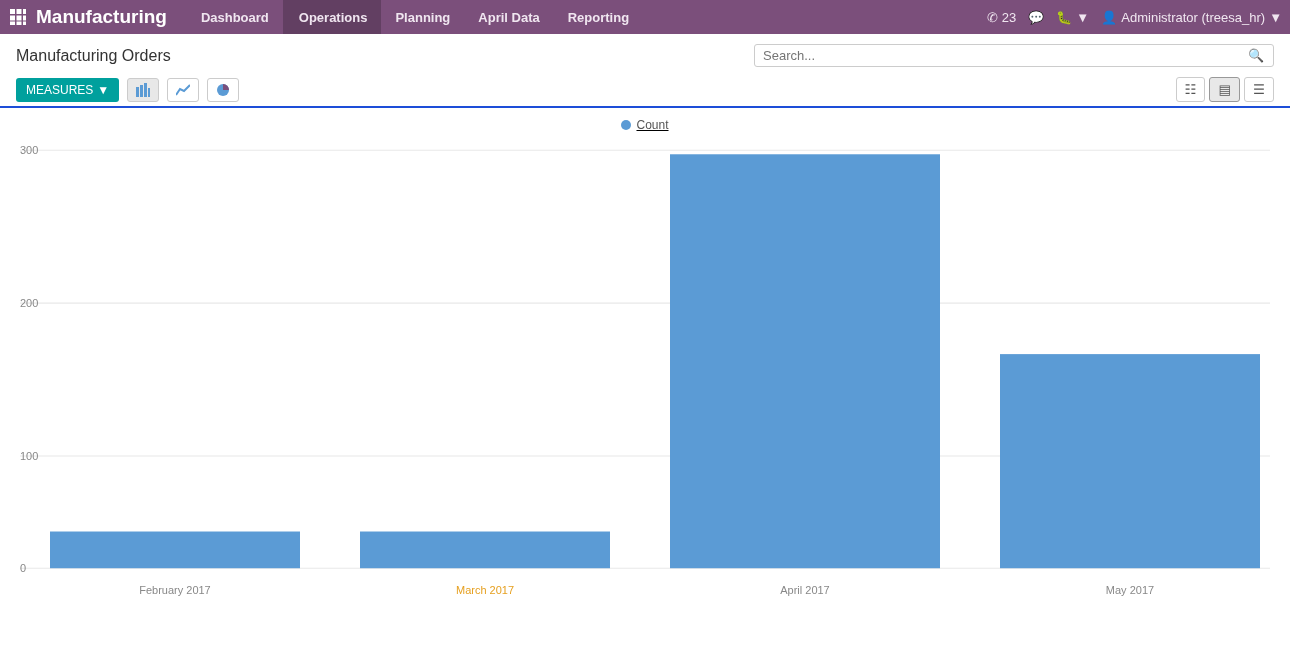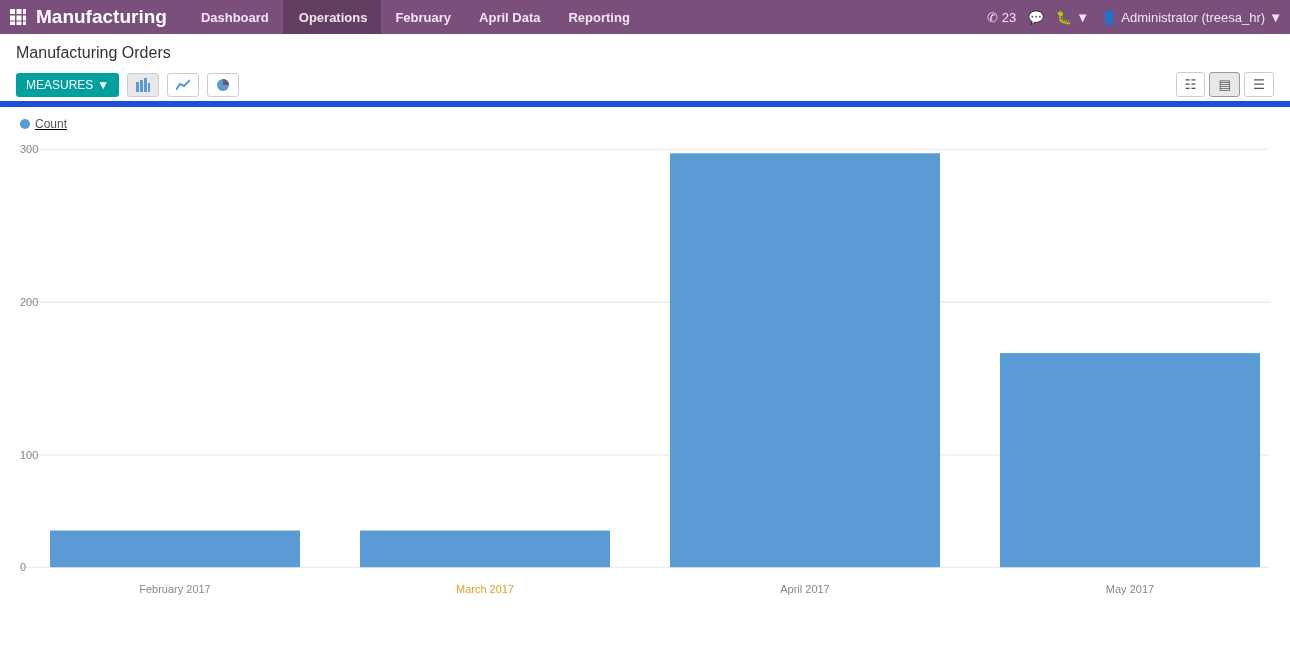--- a/index.html
+++ b/index.html
@@ -53,21 +53,21 @@
     }
     .search-input {
       border: none; outline: none; flex: 1; font-size: 13px; color: #555;
     }
     .search-icon { color: #888; cursor: pointer; }
 
     
     .toolbar {
       padding: 4px 16px 4px 16px;
       display: flex; align-items: center; justify-content: space-between;
-      border-bottom: 6px solid #1d4ed8;
+      border-bottom: 2px solid #1d4ed8;
     }
     .toolbar-left { display: flex; align-items: center; gap: 8px; }
     .btn-measures {
       background: #00a09d; color: #fff; border: none; padding: 5px 10px;
       border-radius: 3px; cursor: pointer; font-size: 12px;
       display: flex; align-items: center; gap: 4px;
     }
     .chart-type-btn {
       background: none; border: 1px solid #ccc; padding: 4px 8px;
       border-radius: 3px; cursor: pointer; color: #555;
@@ -82,21 +82,21 @@
     .view-btn.active { background: #e8e8e8; border-color: #999; }
 
     
     .chart-area {
       position: relative;
       padding: 10px 20px 30px 20px;
       height: calc(653px - 34px - 42px - 38px);
       overflow: hidden;
     }
     .chart-legend {
-      display: flex; justify-content: flex-start;
+      display: flex; justify-content: center;
       margin-bottom: 8px; gap: 16px; text-decoration: underline;
     }
     .legend-item {
       display: flex; align-items: center; gap: 5px; font-size: 12px; color: #555;
     }
     .legend-dot {
       width: 10px; height: 10px; border-radius: 50%; background: #5b9bd5;
     }
     .chart-container {
       position: relative;
@@ -137,41 +137,45 @@
       <rect x="13" y="6.5" width="3" height="5" fill="white"></rect>
       <rect x="0" y="12.5" width="5" height="3.5" fill="white"></rect>
       <rect x="6.5" y="12.5" width="5" height="3.5" fill="white"></rect>
       <rect x="13" y="12.5" width="3" height="3.5" fill="white"></rect>
     </svg>
   </div>
   <span class="topbar-title">Manufacturing</span>
   <nav class="topbar-nav">
     <div class="topbar-nav-item">Dashboard</div>
     <div class="topbar-nav-item active">Operations</div>
-    <div class="topbar-nav-item">February</div>
+    <div class="topbar-nav-item">Planning</div>
     <div class="topbar-nav-item">April Data</div>
     <div class="topbar-nav-item">Reporting</div>
   </nav>
   <div class="topbar-right">
     <div class="topbar-icon-btn">
       <span>✆</span>
       <span>23</span>
     </div>
     <div class="topbar-icon-btn">💬</div>
     <div class="topbar-icon-btn">🐛 ▼</div>
     <div class="topbar-icon-btn">
       <span>👤</span>
       <span>Administrator (treesa_hr)</span>
       <span>▼</span>
     </div>
   </div>
 </div>
 
 <div class="page-header">
   <h1 class="page-title">Manufacturing Orders</h1>
+  <div class="search-bar">
+    <input class="search-input" type="text" placeholder="Search..." style="">
+    <span class="search-icon">🔍</span>
+  </div>
 </div>
 
 <div class="toolbar">
   <div class="toolbar-left">
     <button class="btn-measures">
       <span>MEASURES</span>
       <span>▼</span>
     </button>
     <button class="chart-type-btn active">
       <svg width="14" height="14" viewBox="0 0 14 14">

